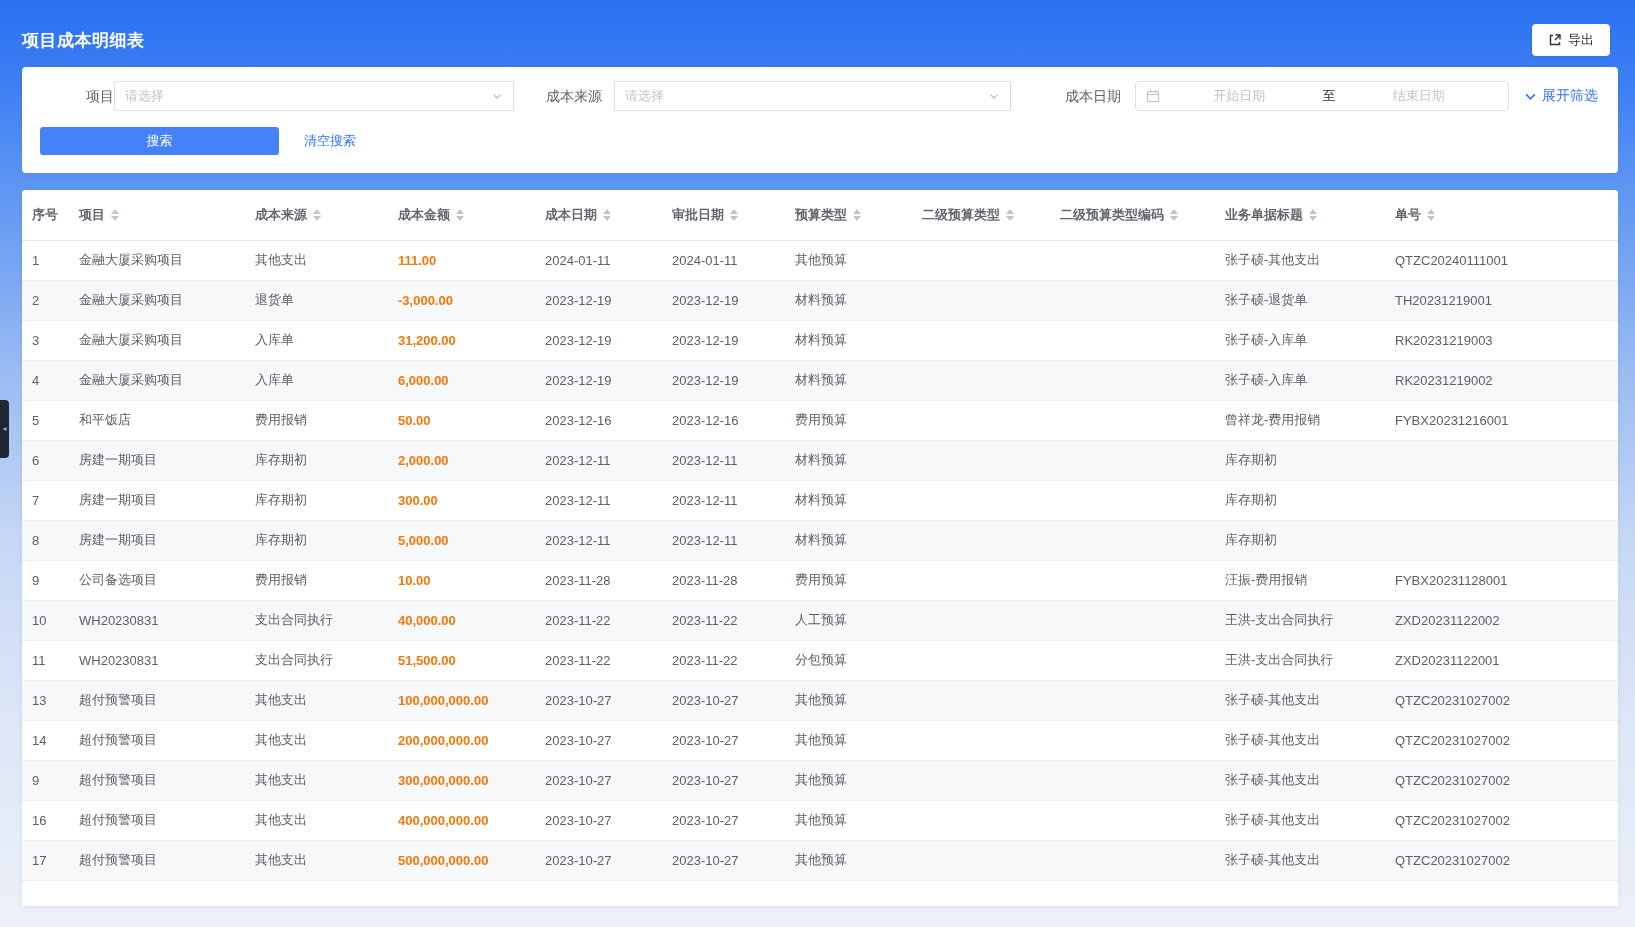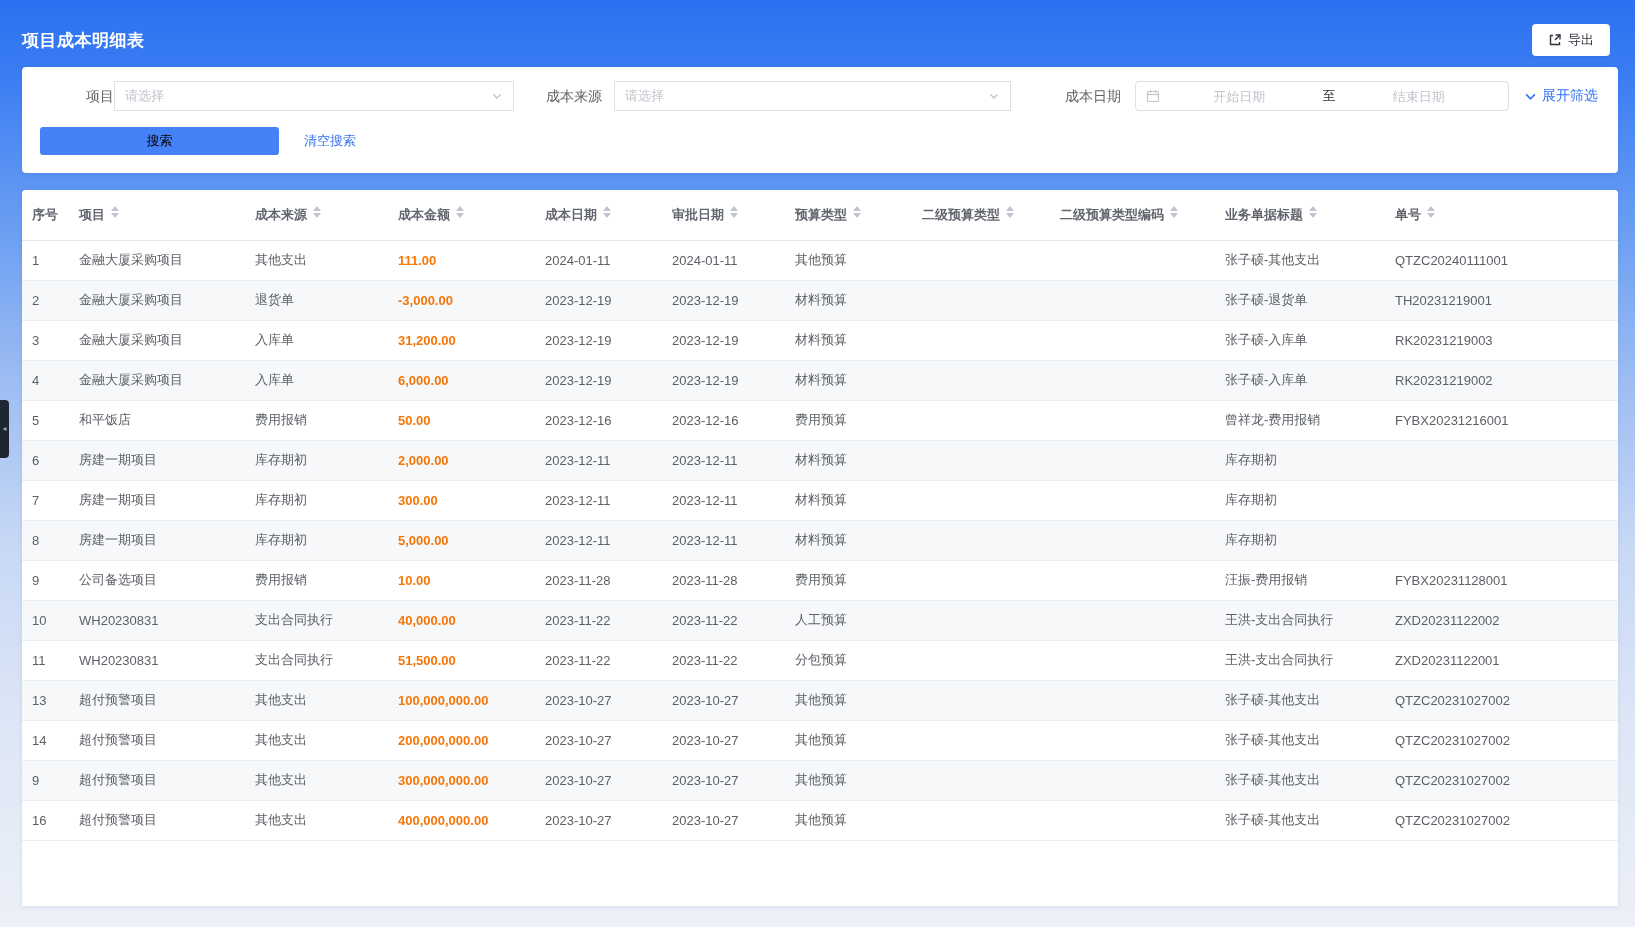--- a/index.html
+++ b/index.html
@@ -38,34 +38,34 @@
   .placeholder { color:#C0C4CC; font-size:13px; flex:1; }
   .sel-caret { margin-left:auto; display:flex; }
 
   .date-range {
     position:absolute; left:1113px; top:14px; width:374px; height:30px;
     border:1px solid #DCDFE6; border-radius:4px; background:#fff;
     display:flex; align-items:center; padding:0 10px;
   }
   .date-range input {
     border:none; outline:none; flex:1; min-width:0; text-align:center;
-    font-size:13px; color:#606266; font-family:Liberation Sans, sans-serif; background:transparent;
+    font-size:13px; color:#606266; font-family:Liberation Serif, serif; background:transparent;
   }
   .date-range input::placeholder { color:#C0C4CC; }
   .date-sep { font-size:13px; color:#303133; padding:0 4px; }
 
   .expand-link {
     position:absolute; left:1502px; top:14px; height:30px;
     display:inline-flex; align-items:center; gap:5px;
     color:#3573F5; font-size:14px; cursor:pointer; white-space:nowrap;text-align:right;
   }
 
   .search-btn {
     position:absolute; left:18px; top:60px; width:239px; height:28px;
-    background:#4582F8; color:#000000; font-size:13px; border:none; border-radius:3px; cursor:pointer;
+    background:#4582F8; color:#ffffff; font-size:13px; border:none; border-radius:3px; cursor:pointer;
     font-family:inherit;
   }
   .clear-link {
     position:absolute; left:282px; top:60px; height:28px; line-height:28px;
     color:#3573F5; font-size:13px; cursor:pointer;
   }
 
   
   .table-card {
     position:absolute; left:22px; top:190px; width:1596px; height:716px;
@@ -81,21 +81,21 @@
     height:40px; padding:0 0 0 10px; color:#5C6066;
     border-bottom:1px solid #EBEEF5; white-space:nowrap; overflow:hidden;
   }
   tbody tr:nth-child(even) td { background:#F7F8FA; }
   td.amount { color:#F5770A; font-weight:700; }
 
   .sort { display:inline-flex; flex-direction:column; gap:2px; margin-left:6px; vertical-align:-1px; }
   .sort b { display:block; width:0; height:0; border-left:4px solid transparent; border-right:4px solid transparent; }
   .sort .up   { border-bottom:5px solid #C0C4CC; }
   .sort .down { border-top:5px solid #C0C4CC; }
-  .th-inner { display:inline-flex; align-items:flex-start; cursor:pointer; }
+  .th-inner { display:inline-flex; align-items:center; cursor:pointer; }
 
   
   .side-handle {
     position:absolute; left:0; top:400px; width:9px; height:58px;
     background:#1E2632; border-radius:0 4px 4px 0; cursor:pointer;
     display:flex; align-items:center; justify-content:center;
   }
   .side-handle span { color:#9AA3B0; font-size:8px; line-height:1; }
 </style>
 </head>
@@ -439,19 +439,32 @@
           <td>其他支出</td>
           <td class="amount">400,000,000.00</td>
           <td>2023-10-27</td>
           <td>2023-10-27</td>
           <td>其他预算</td>
           <td></td>
           <td></td>
           <td>张子硕-其他支出</td>
           <td>QTZC20231027002</td>
         </tr>
+        <tr>
+          <td>17</td>
+          <td>超付预警项目</td>
+          <td>其他支出</td>
+          <td class="amount">500,000,000.00</td>
+          <td>2023-10-27</td>
+          <td>2023-10-27</td>
+          <td>其他预算</td>
+          <td></td>
+          <td></td>
+          <td>张子硕-其他支出</td>
+          <td>QTZC20231027002</td>
+        </tr>
       </tbody>
   </table>
 </div>
 
 <div class="side-handle">
   <span>◂</span>
 </div>
 
 </body></html>

